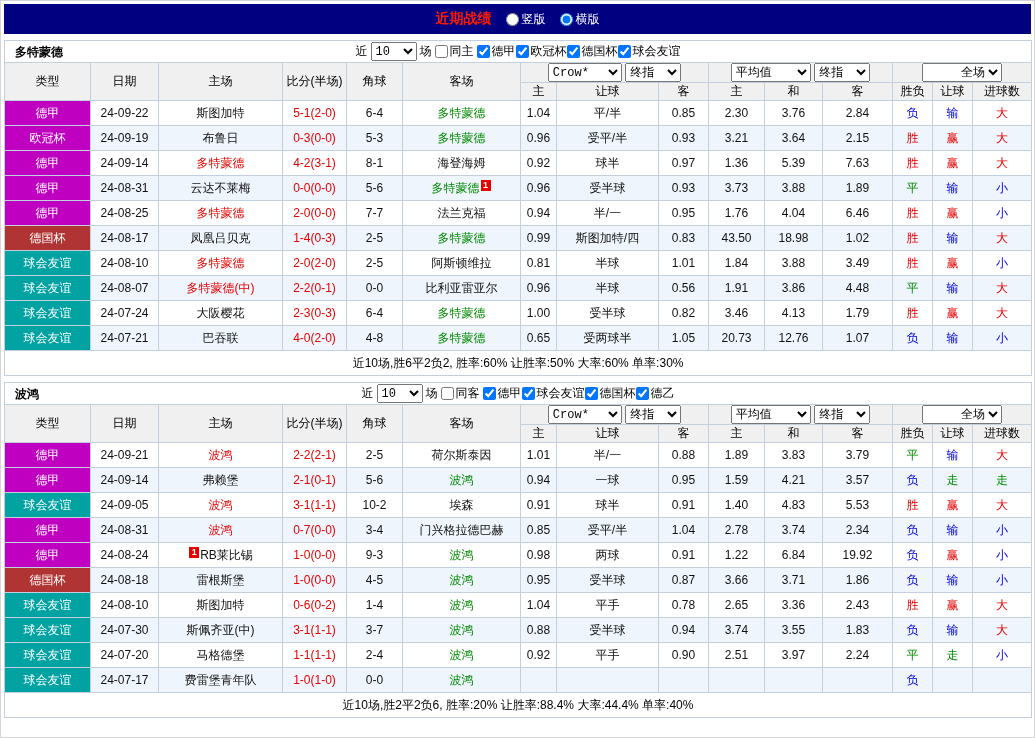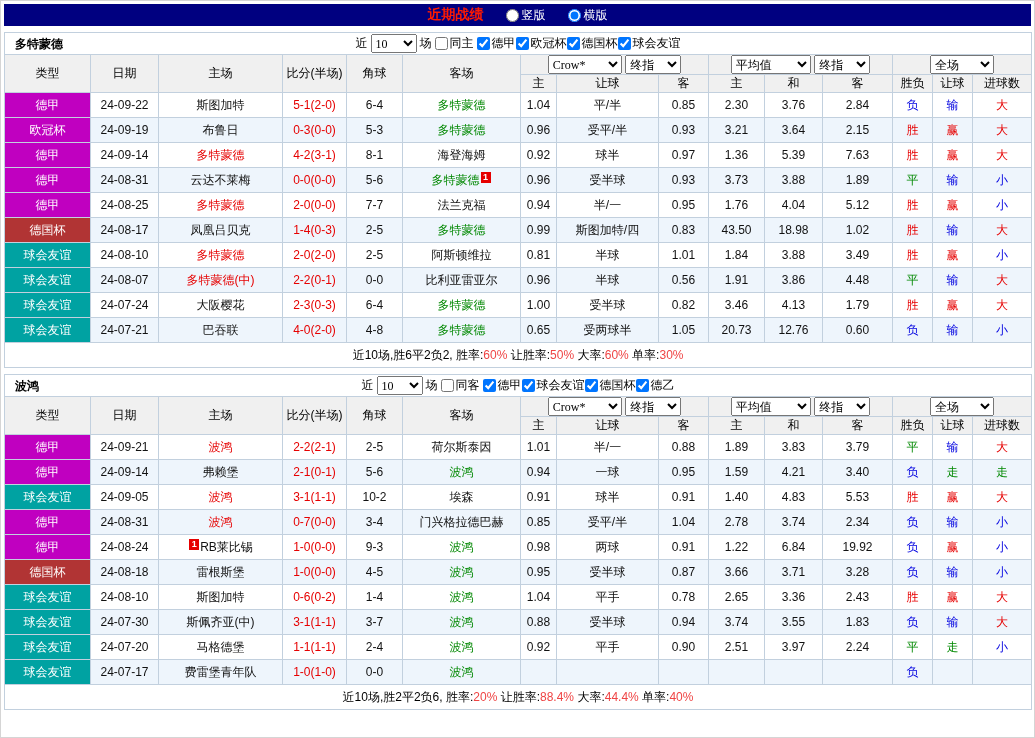--- a/index.html
+++ b/index.html
@@ -13,23 +13,23 @@
   .page {
     width: 1035px; height: 738px;
     border: 1px solid #d5d5d5;
     padding: 3px;
     overflow: hidden;
     background: #fff;
   }
   
   .titlebar {
     background: #000080;
-    height: 22px;
+    height: 30px;
     display: flex; align-items: center; justify-content: center;
-    gap: 22px;
+    gap: 14px;
     color: #fff;
   }
   .titlebar .title { color: #ff1a00; font-weight: bold; font-size: 14px; }
   .titlebar label { display: inline-flex; align-items: center; gap: 3px; cursor: pointer; font-size: 12px; }
   .titlebar input { margin: 0; }
 
   table.stats {
     border-collapse: collapse;
     table-layout: fixed;
     width: 1027px;
@@ -46,46 +46,46 @@
   }
   col.c1{width:86px} col.c2{width:68px} col.c3{width:124px} col.c4{width:64px} col.c5{width:56px}
   col.c6{width:118px} col.c7{width:36px} col.c8{width:102px} col.c9{width:50px} col.c10{width:56px}
   col.c11{width:58px} col.c12{width:70px} col.c13{width:40px} col.c14{width:40px} col.c15{width:59px}
 
   tr.filter-row td { height: 22px; position: relative; background: #fff; }
   .team-name { position: absolute; left: 10px; top: 50%; transform: translateY(-50%); font-weight: bold; color: #000; }
   .filters { display: inline-flex; align-items: center; gap: 3px; color: #000; }
   .filters label { display: inline-flex; align-items: center; gap: 1px; cursor: pointer; }
   .filters input { margin: 0 1px 0 0; }
-  select { font-size: 12px; height: 19px; font-family: Liberation Serif, serif; }
+  select { font-size: 12px; height: 19px; font-family: Liberation Mono, monospace; }
   select.cnt { width: 46px; }
 
   tr.head1 th, tr.head2 th { background: #f0f0f0; height: 18px; color: #000; }
   th.selth { padding: 1px 0; }
   select.sel-bk { width: 74px; }
   select.sel-st { width: 56px; }
   select.sel-avg { width: 80px; }
-  select.sel-full { width: 64px; }
+  select.sel-full { width: 80px; text-align: right; }
 
   tbody td { background: #fff; color: #111; }
   tbody tr.alt td { background: #eef5fc; }
   td.league-badge { color: #fff; font-weight: bold; }
   td.score { color: #e60000; }
   .c-red { color: #e60000; }
   .c-blue { color: #0000e0; }
   .c-green { color: #008800; }
   .c-black { color: #111; }
   .team-link { cursor: pointer; }
   .card {
     display: inline-block; background: #e60000; color: #fff;
     font-size: 9px; line-height: 11px; min-width: 10px; padding: 0 1px;
     vertical-align: 4px; margin: 0 1px; font-weight: bold;
   }
   tfoot td { height: 24px; background: #fff; color: #000; }
-  tfoot .c-red { color: #ef4444; }
+  tfoot .c-red { color: #000000; }
 </style>
 </head>
 <body>
 
 <div class="page">
 
   <div class="titlebar">
     <span class="title">近期战绩</span>
     <label>
       <input type="radio" name="layout" style="">
@@ -248,21 +248,21 @@
           <td>24-08-25</td>
           <td class="team c-red"><span class="team-link">多特蒙德</span></td>
           <td class="score">2-0(0-0)</td>
           <td>7-7</td>
           <td class="team c-black"><span class="team-link">法兰克福</span></td>
           <td>0.94</td>
           <td>半/一</td>
           <td>0.95</td>
           <td>1.76</td>
           <td>4.04</td>
-          <td>5.12</td>
+          <td>6.46</td>
           <td class="c-red">胜</td>
           <td class="c-red">赢</td>
           <td class="c-blue">小</td>
         </tr>
         <tr class="alt">
           <td class="league-badge" style="background: rgb(177, 52, 52);">德国杯</td>
           <td>24-08-17</td>
           <td class="team c-black"><span class="team-link">凤凰吕贝克</span></td>
           <td class="score">1-4(0-3)</td>
           <td>2-5</td>
@@ -333,21 +333,21 @@
           <td>24-07-21</td>
           <td class="team c-black"><span class="team-link">巴吞联</span></td>
           <td class="score">4-0(2-0)</td>
           <td>4-8</td>
           <td class="team c-green"><span class="team-link">多特蒙德</span></td>
           <td>0.65</td>
           <td>受两球半</td>
           <td>1.05</td>
           <td>20.73</td>
           <td>12.76</td>
-          <td>0.60</td>
+          <td>1.07</td>
           <td class="c-blue">负</td>
           <td class="c-blue">输</td>
           <td class="c-blue">小</td>
         </tr>
       </tbody>
     <tfoot>
       <tr>
           <td colspan="15"><span>近10场,胜6平2负2, 胜率:</span><span class="c-red">60%</span><span> 让胜率:</span><span class="c-red">50%</span><span> 大率:</span><span class="c-red">60%</span><span> 单率:</span><span class="c-red">30%</span></td>
         </tr>
     </tfoot>
@@ -453,21 +453,21 @@
           <td>24-09-14</td>
           <td class="team c-black"><span class="team-link">弗赖堡</span></td>
           <td class="score">2-1(0-1)</td>
           <td>5-6</td>
           <td class="team c-green"><span class="team-link">波鸿</span></td>
           <td>0.94</td>
           <td>一球</td>
           <td>0.95</td>
           <td>1.59</td>
           <td>4.21</td>
-          <td>3.40</td>
+          <td>3.57</td>
           <td class="c-blue">负</td>
           <td class="c-green">走</td>
           <td class="c-green">走</td>
         </tr>
         <tr>
           <td class="league-badge" style="background: rgb(0, 162, 162);">球会友谊</td>
           <td>24-09-05</td>
           <td class="team c-red"><span class="team-link">波鸿</span></td>
           <td class="score">3-1(1-1)</td>
           <td>10-2</td>
@@ -521,21 +521,21 @@
           <td>24-08-18</td>
           <td class="team c-black"><span class="team-link">雷根斯堡</span></td>
           <td class="score">1-0(0-0)</td>
           <td>4-5</td>
           <td class="team c-green"><span class="team-link">波鸿</span></td>
           <td>0.95</td>
           <td>受半球</td>
           <td>0.87</td>
           <td>3.66</td>
           <td>3.71</td>
-          <td>3.28</td>
+          <td>1.86</td>
           <td class="c-blue">负</td>
           <td class="c-blue">输</td>
           <td class="c-blue">小</td>
         </tr>
         <tr>
           <td class="league-badge" style="background: rgb(0, 162, 162);">球会友谊</td>
           <td>24-08-10</td>
           <td class="team c-black"><span class="team-link">斯图加特</span></td>
           <td class="score">0-6(0-2)</td>
           <td>1-4</td>

